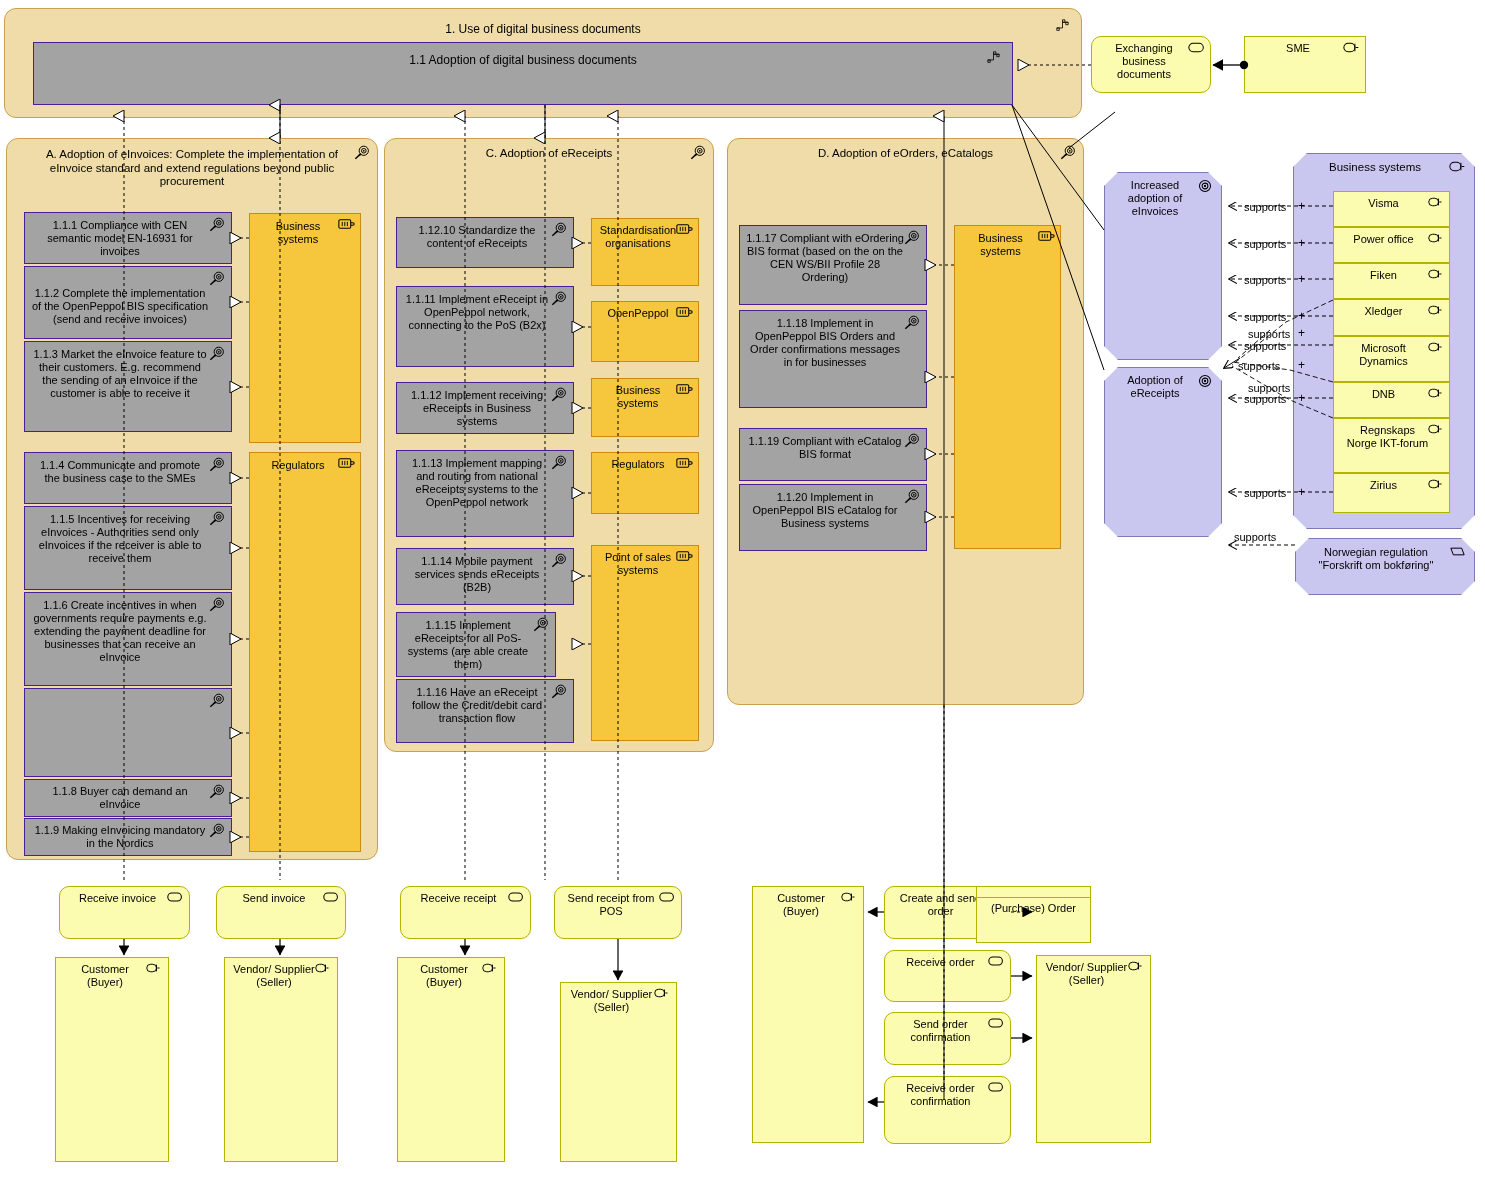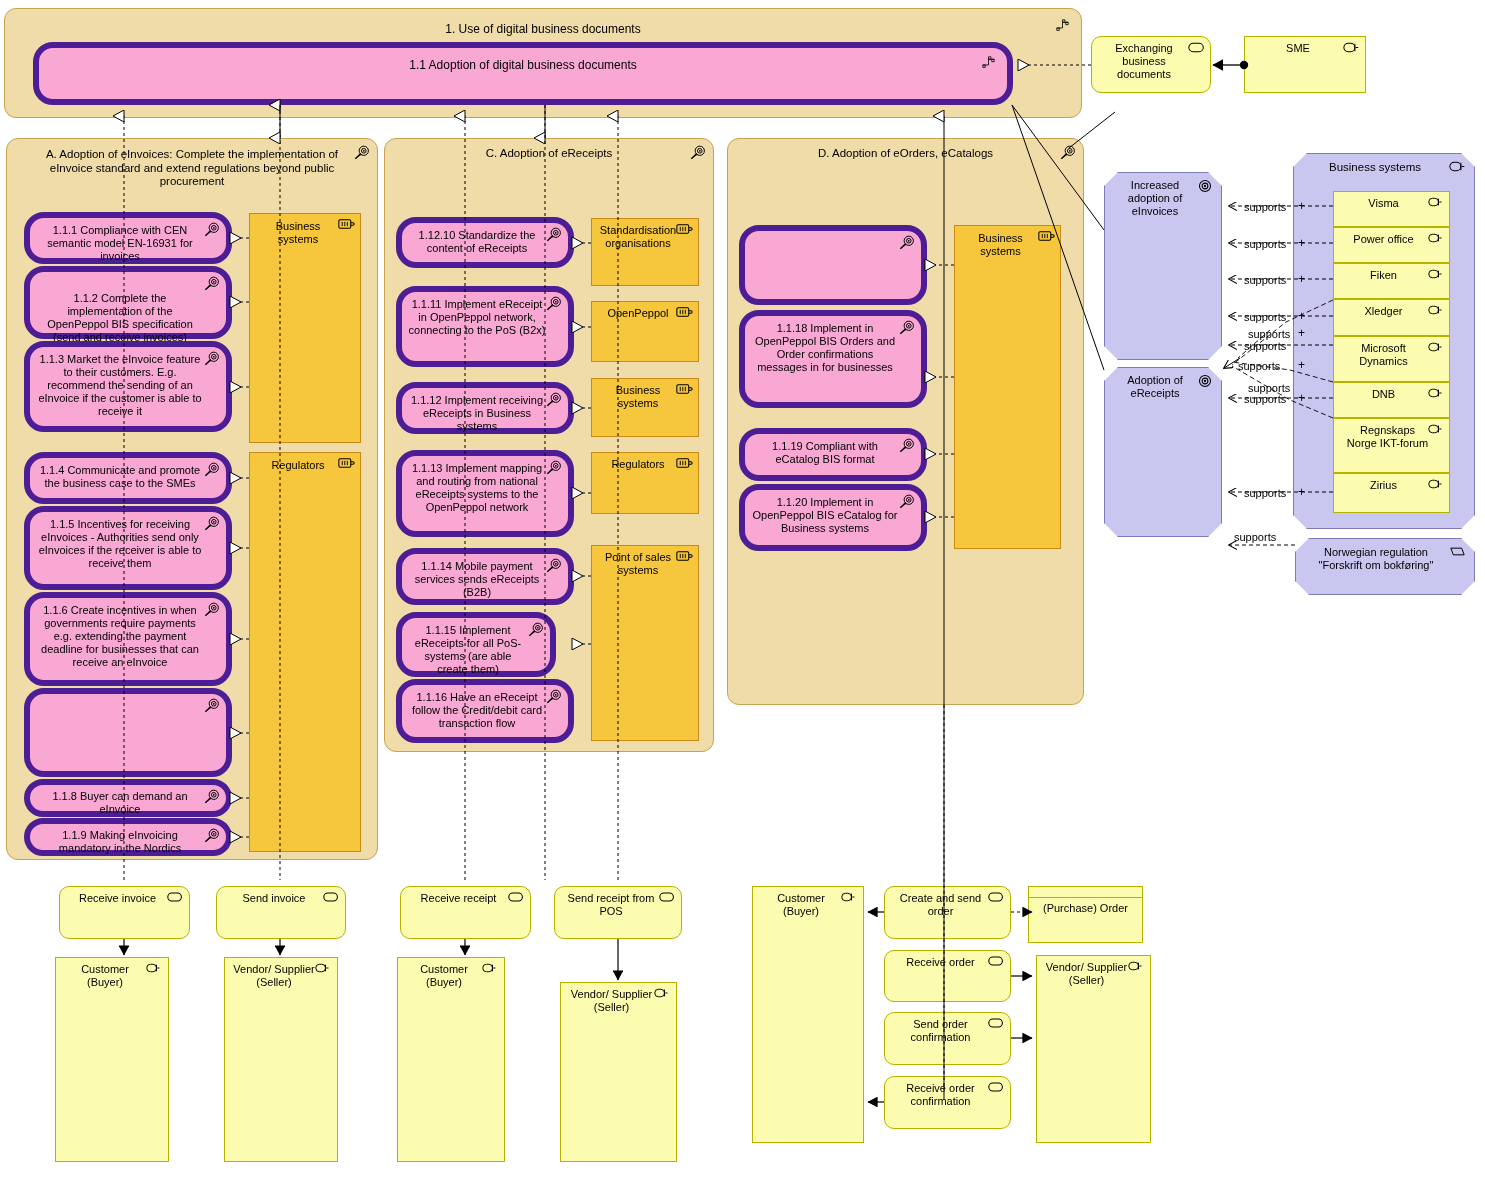--- a/index.html
+++ b/index.html
@@ -3,21 +3,21 @@
 <meta charset="utf-8">
 <style>
   html,body{margin:0;padding:0;background:#fff;}
   body{font-family:"Liberation Sans",sans-serif;}
   #canvas{position:relative;width:1485px;height:1179px;overflow:hidden;background:#fff;}
 
   .box{position:absolute;box-sizing:border-box;}
 
   
   .grouping{background:#F0DCA8;border:1px solid #C9A24D;border-radius:12px;}
-  .goal{background:#f9a8d4;border:6px solid #4c1d95;border-radius:20px;}
+  .goal{background:#a3a3a3;border:1px solid #4c1d95;border-radius:0;}
   .goal-sq{background:#F6C63C;border:1px solid #C98B13;border-radius:0;}
   .motiv{background:#C9C6F0;border:1px solid #7D7AB5;}
   .biz{background:#FCFCB0;border:1px solid #B3B300;}
   .biz-round{background:#FCFCB0;border:1px solid #B3B300;border-radius:10px;}
 
   .octagon{clip-path:polygon(14px 0,calc(100% - 14px) 0,100% 14px,100% calc(100% - 14px),calc(100% - 14px) 100%,14px 100%,0 calc(100% - 14px),0 14px);}
 
   .lbl{position:absolute;left:0;right:0;text-align:center;color:#000;line-height:1.18;}
   .lbl.pad{padding:4px 22px 0 22px;}
   .t11{font-size:11px;}
@@ -363,20 +363,21 @@
           <circle cx="11" cy="6.5" r="5.2" fill="none" stroke="#000" stroke-width="1.1"></circle>
           <circle cx="11" cy="6.5" r="2.6" fill="none" stroke="#000" stroke-width="1.1"></circle>
           <circle cx="11" cy="6.5" r="1" fill="#000"></circle>
           <path d="M1.5 15.5 L7.5 10" stroke="#000" stroke-width="1.6" fill="none"></path>
           <path d="M7.6 9.9 L5.2 10.6 L6.9 12.3 Z" fill="#000"></path>
         </svg>
     </div>
   </div>
 
   <div class="box goal" style="left:739px;top:225px;width:188px;height:80px;">
+    <div class="lbl t11" style="top:6px;padding:0 22px 0 6px;">1.1.17 Compliant with eOrdering BIS format (based on the on the CEN WS/BII Profile 28 Ordering)</div>
     <div class="ico">
         <svg viewBox="0 0 18 18" width="16" height="16">
           <circle cx="11" cy="6.5" r="5.2" fill="none" stroke="#000" stroke-width="1.1"></circle>
           <circle cx="11" cy="6.5" r="2.6" fill="none" stroke="#000" stroke-width="1.1"></circle>
           <circle cx="11" cy="6.5" r="1" fill="#000"></circle>
           <path d="M1.5 15.5 L7.5 10" stroke="#000" stroke-width="1.6" fill="none"></path>
           <path d="M7.6 9.9 L5.2 10.6 L6.9 12.3 Z" fill="#000"></path>
         </svg>
       </div>
   </div>
@@ -689,29 +690,29 @@
       </div>
   </div>
   <div class="box biz-round" style="left:884px;top:1012px;width:127px;height:53px;">
     <div class="lbl t11" style="top:5px;padding:0 20px 0 6px;">Send order confirmation</div>
     <div class="ico" style="right:5px;top:5px;">
         <svg viewBox="0 0 20 12" width="16" height="10">
           <rect x="1" y="1" width="17" height="10" rx="5" fill="none" stroke="#000" stroke-width="1.3"></rect>
         </svg>
       </div>
   </div>
-  <div class="box biz-round" style="left:884px;top:1076px;width:127px;height:53px;">
+  <div class="box biz-round" style="left:884px;top:1076px;width:127px;height:68px;">
     <div class="lbl t11" style="top:5px;padding:0 20px 0 6px;">Receive order confirmation</div>
     <div class="ico" style="right:5px;top:5px;">
         <svg viewBox="0 0 20 12" width="16" height="10">
           <rect x="1" y="1" width="17" height="10" rx="5" fill="none" stroke="#000" stroke-width="1.3"></rect>
         </svg>
       </div>
   </div>
-  <div class="box biz" style="left:1028px;top:886px;width:115px;height:57px;">
+  <div class="box biz" style="left:976px;top:886px;width:115px;height:57px;">
     <div style="position:absolute;left:0;right:0;top:10px;height:1px;background:#B3B300;"></div>
     <div class="lbl t11" style="top:15px;padding:0 6px;">(Purchase) Order</div>
   </div>
   <div class="box biz" style="left:1036px;top:955px;width:115px;height:188px;">
     <div class="lbl t11" style="top:5px;padding:0 20px 0 6px;">Vendor/ Supplier (Seller)</div>
     <div class="ico" style="right:5px;top:5px;">
         <svg viewBox="0 0 20 12" width="15" height="10">
           <rect x="1" y="1" width="13" height="10" rx="5" fill="none" stroke="#000" stroke-width="1.3"></rect>
           <path d="M14 1.5v9" stroke="#000" stroke-width="1.3"></path>
           <path d="M15 6h3" stroke="#000" stroke-width="1.3"></path>

